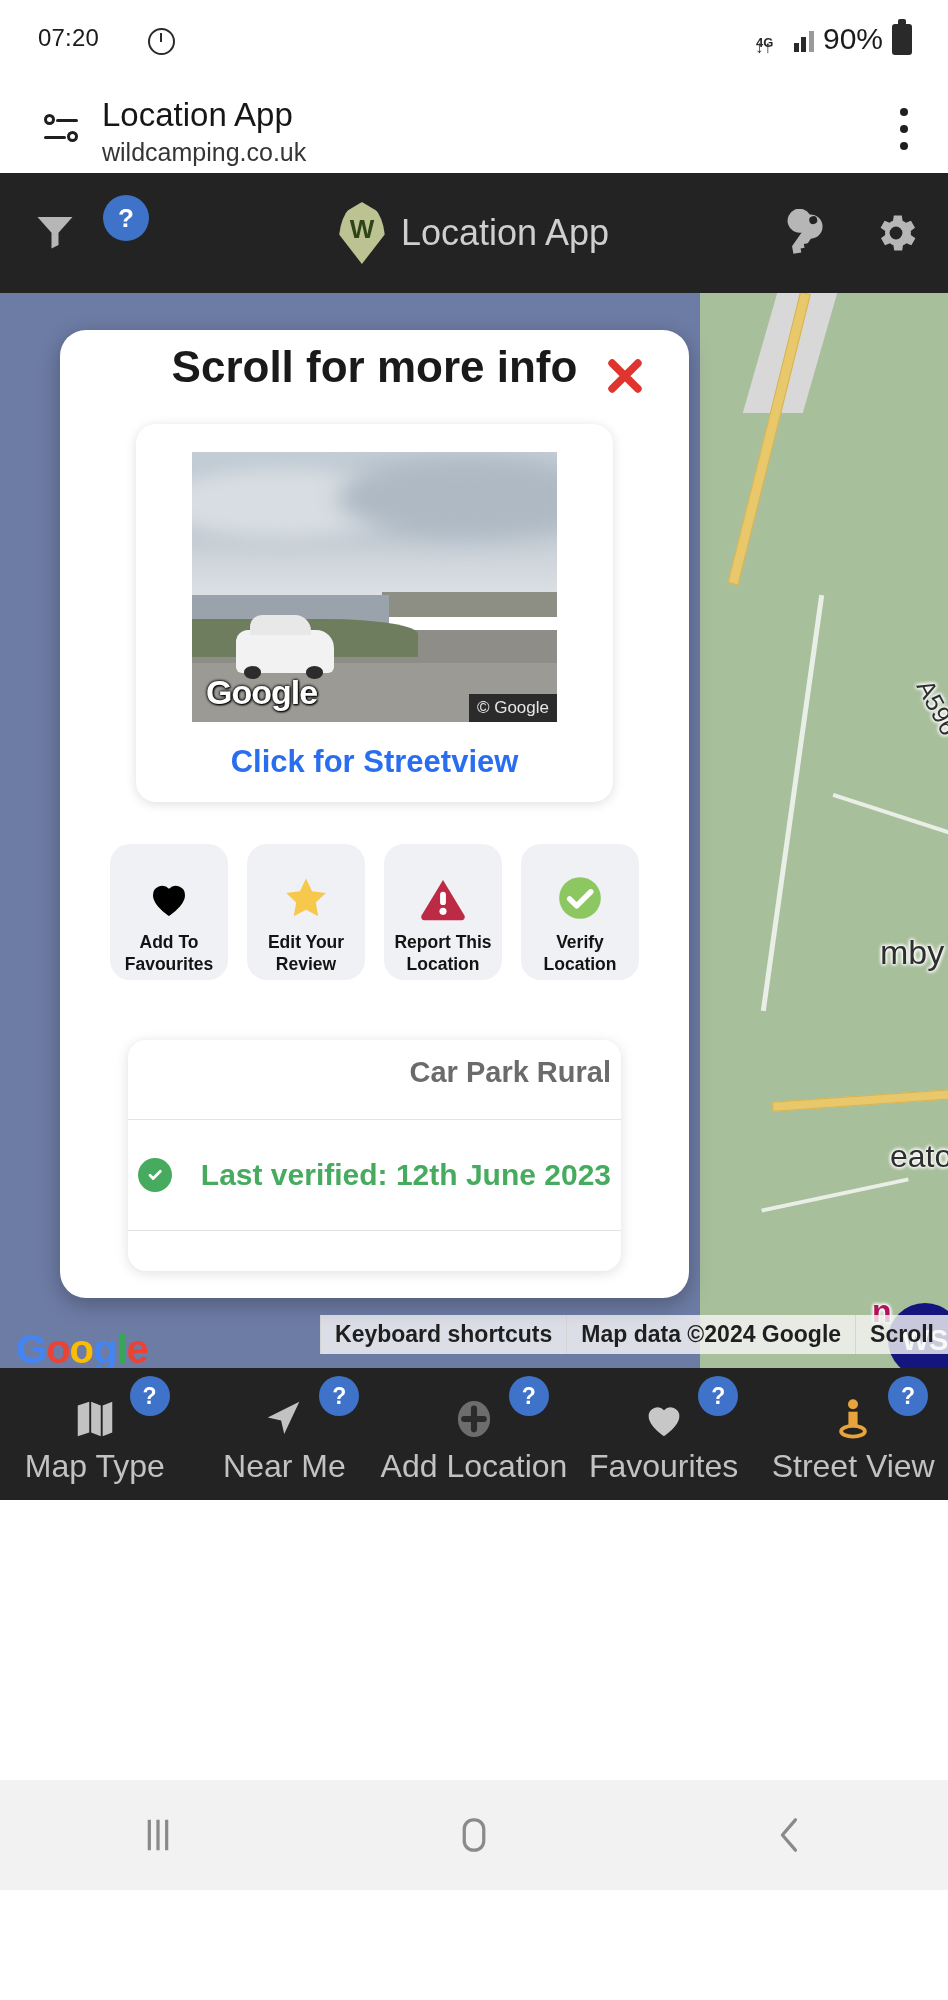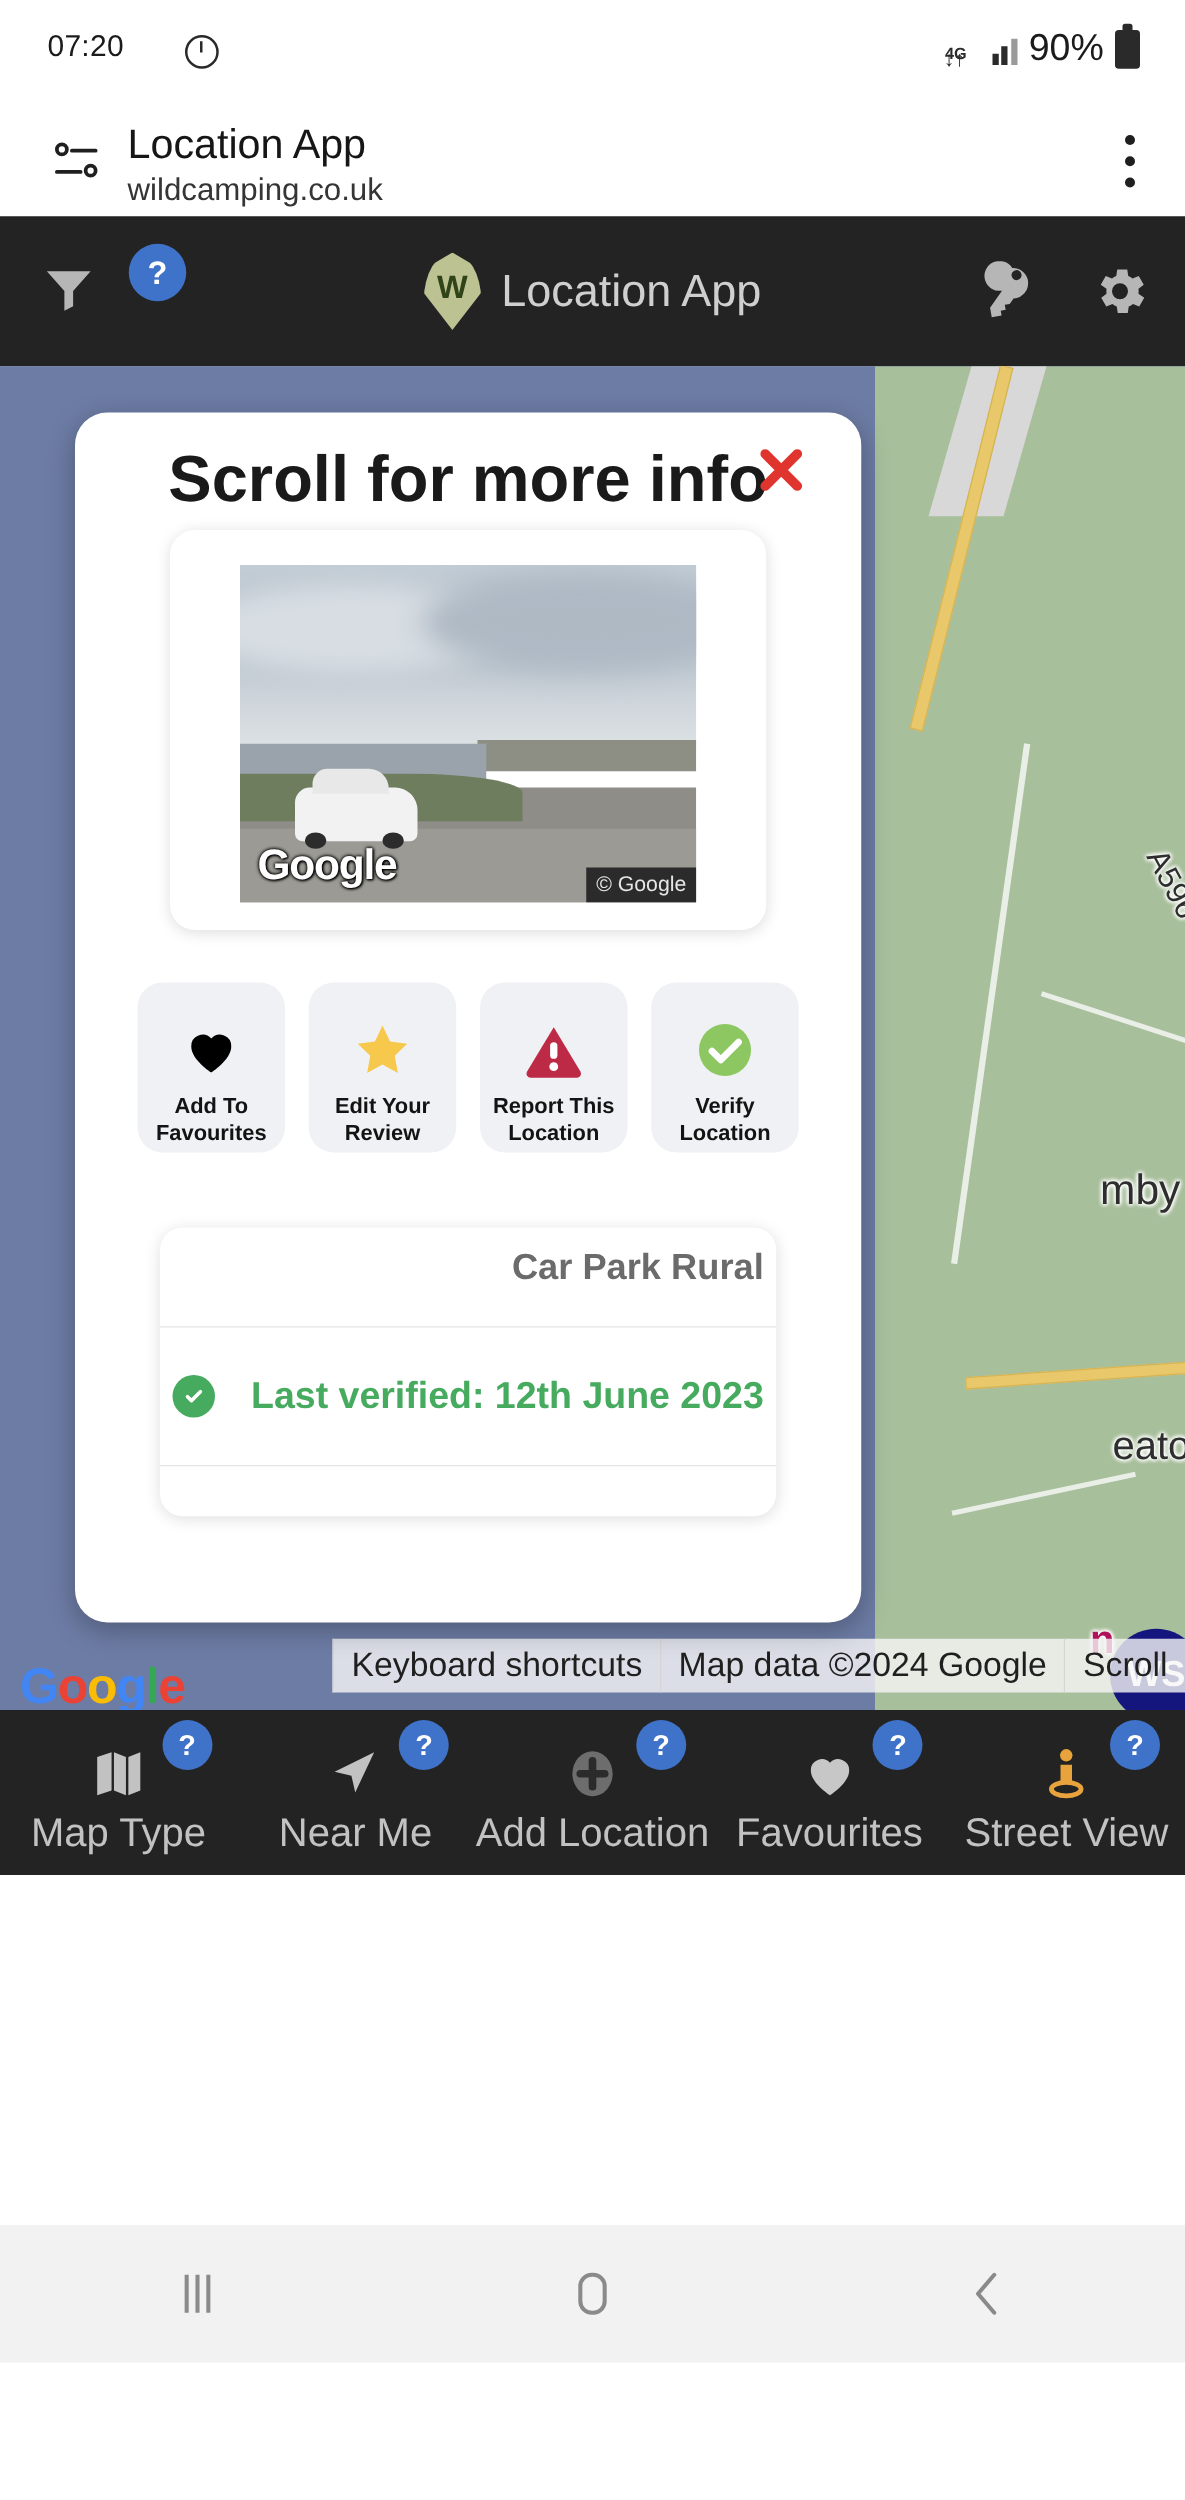--- a/index.html
+++ b/index.html
@@ -100,30 +100,30 @@
     height:30px; }
   .pin-ws { left:888px; top:1010px; }
   .pin-ws .bulb { background:#15157e; }
   .pin-ws .bulb span { color:#fff; font-weight:bold; font-size:29px; }
   .pin-ws:after { background:#15157e; clip-path:polygon(50% 100%,0 0,100% 0); }
   .gmark { position:absolute; left:16px; bottom:-4px; font-size:40px;
     font-weight:bold; letter-spacing:-1px; }
   .gmark .b{color:#4285f4;} .gmark .r{color:#ea4335;} .gmark .y{color:#fbbc05;}
   .gmark .g{color:#34a853;}
   .attrib { position:absolute; right:0px; bottom:14px; display:flex;
-    background:#f6f6f6cc; font-size:27px; color:#1f1f1f; }
+    background:#f6f6f6cc; font-size:23px; color:#1f1f1f;font-weight:bold; }
   .attrib span { padding:6px 14px; border-left:1px solid #d5d5d5; white-space:nowrap; }
 
   
   .modal { position:absolute; left:60px; top:330px; width:629px; height:968px;
     background:#ffffff; border-radius:26px; overflow:hidden;
     box-shadow:0 6px 22px rgba(0,0,0,.28); }
   .modal-head { position:relative; height:88px; }
-  .modal-title { position:absolute; left:0; right:0; top:24px; text-align:center;
-    font-size:52px; font-weight:bold; color:#1a1a1a; }
+  .modal-title { position:absolute; left:0; right:0; top:12px; text-align:center;
+    font-size:44px; font-weight:bold; color:#1a1a1a; }
   .modal-close { position:absolute; right:42px; top:24px; width:44px; height:44px; }
   .modal-close svg { width:44px; height:44px; }
 
   .sv-card { margin:6px 76px 0 76px; background:#ffffff; border-radius:20px;
     box-shadow:0 2px 12px rgba(0,0,0,.13); padding:28px 0 22px 0; }
   .sv-img { width:365px; height:270px; margin:0 auto; position:relative;
     overflow:hidden; }
   .sv-sky { position:absolute; left:0; top:0; width:100%; height:56%;
     background:linear-gradient(#c3cdd6 0%, #b6c1cb 40%, #cdd4da 70%, #dfe3e6 100%); }
   .sv-cl1 { position:absolute; left:-10%; top:6%; width:70%; height:26%;
@@ -313,20 +313,21 @@
           <div class="sv-cl2"></div>
         <div class="sv-far"></div>
           <div class="sv-sea"></div>
         <div class="sv-ground"></div>
           <div class="sv-ground2"></div>
           <div class="sv-grass"></div>
         <div class="sv-car"></div>
         <div class="sv-gwm">Google</div>
         <div class="sv-gcr">© Google</div>
       </div>
+      <div class="sv-link">Click for Streetview</div>
     </div>
 
     <div class="actions">
       <div class="act">
         <div class="ico">
           <svg width="48" height="48" viewBox="0 0 24 24">
               <path d="M12 21s-8-5.1-8-10.4A4.6 4.6 0 0 1 12 7.4a4.6 4.6 0 0 1 8 3.2C20 15.9 12 21 12 21z" fill="#000"></path>
             </svg>
         </div>
         <div class="lab"><span>Add To</span><br>

